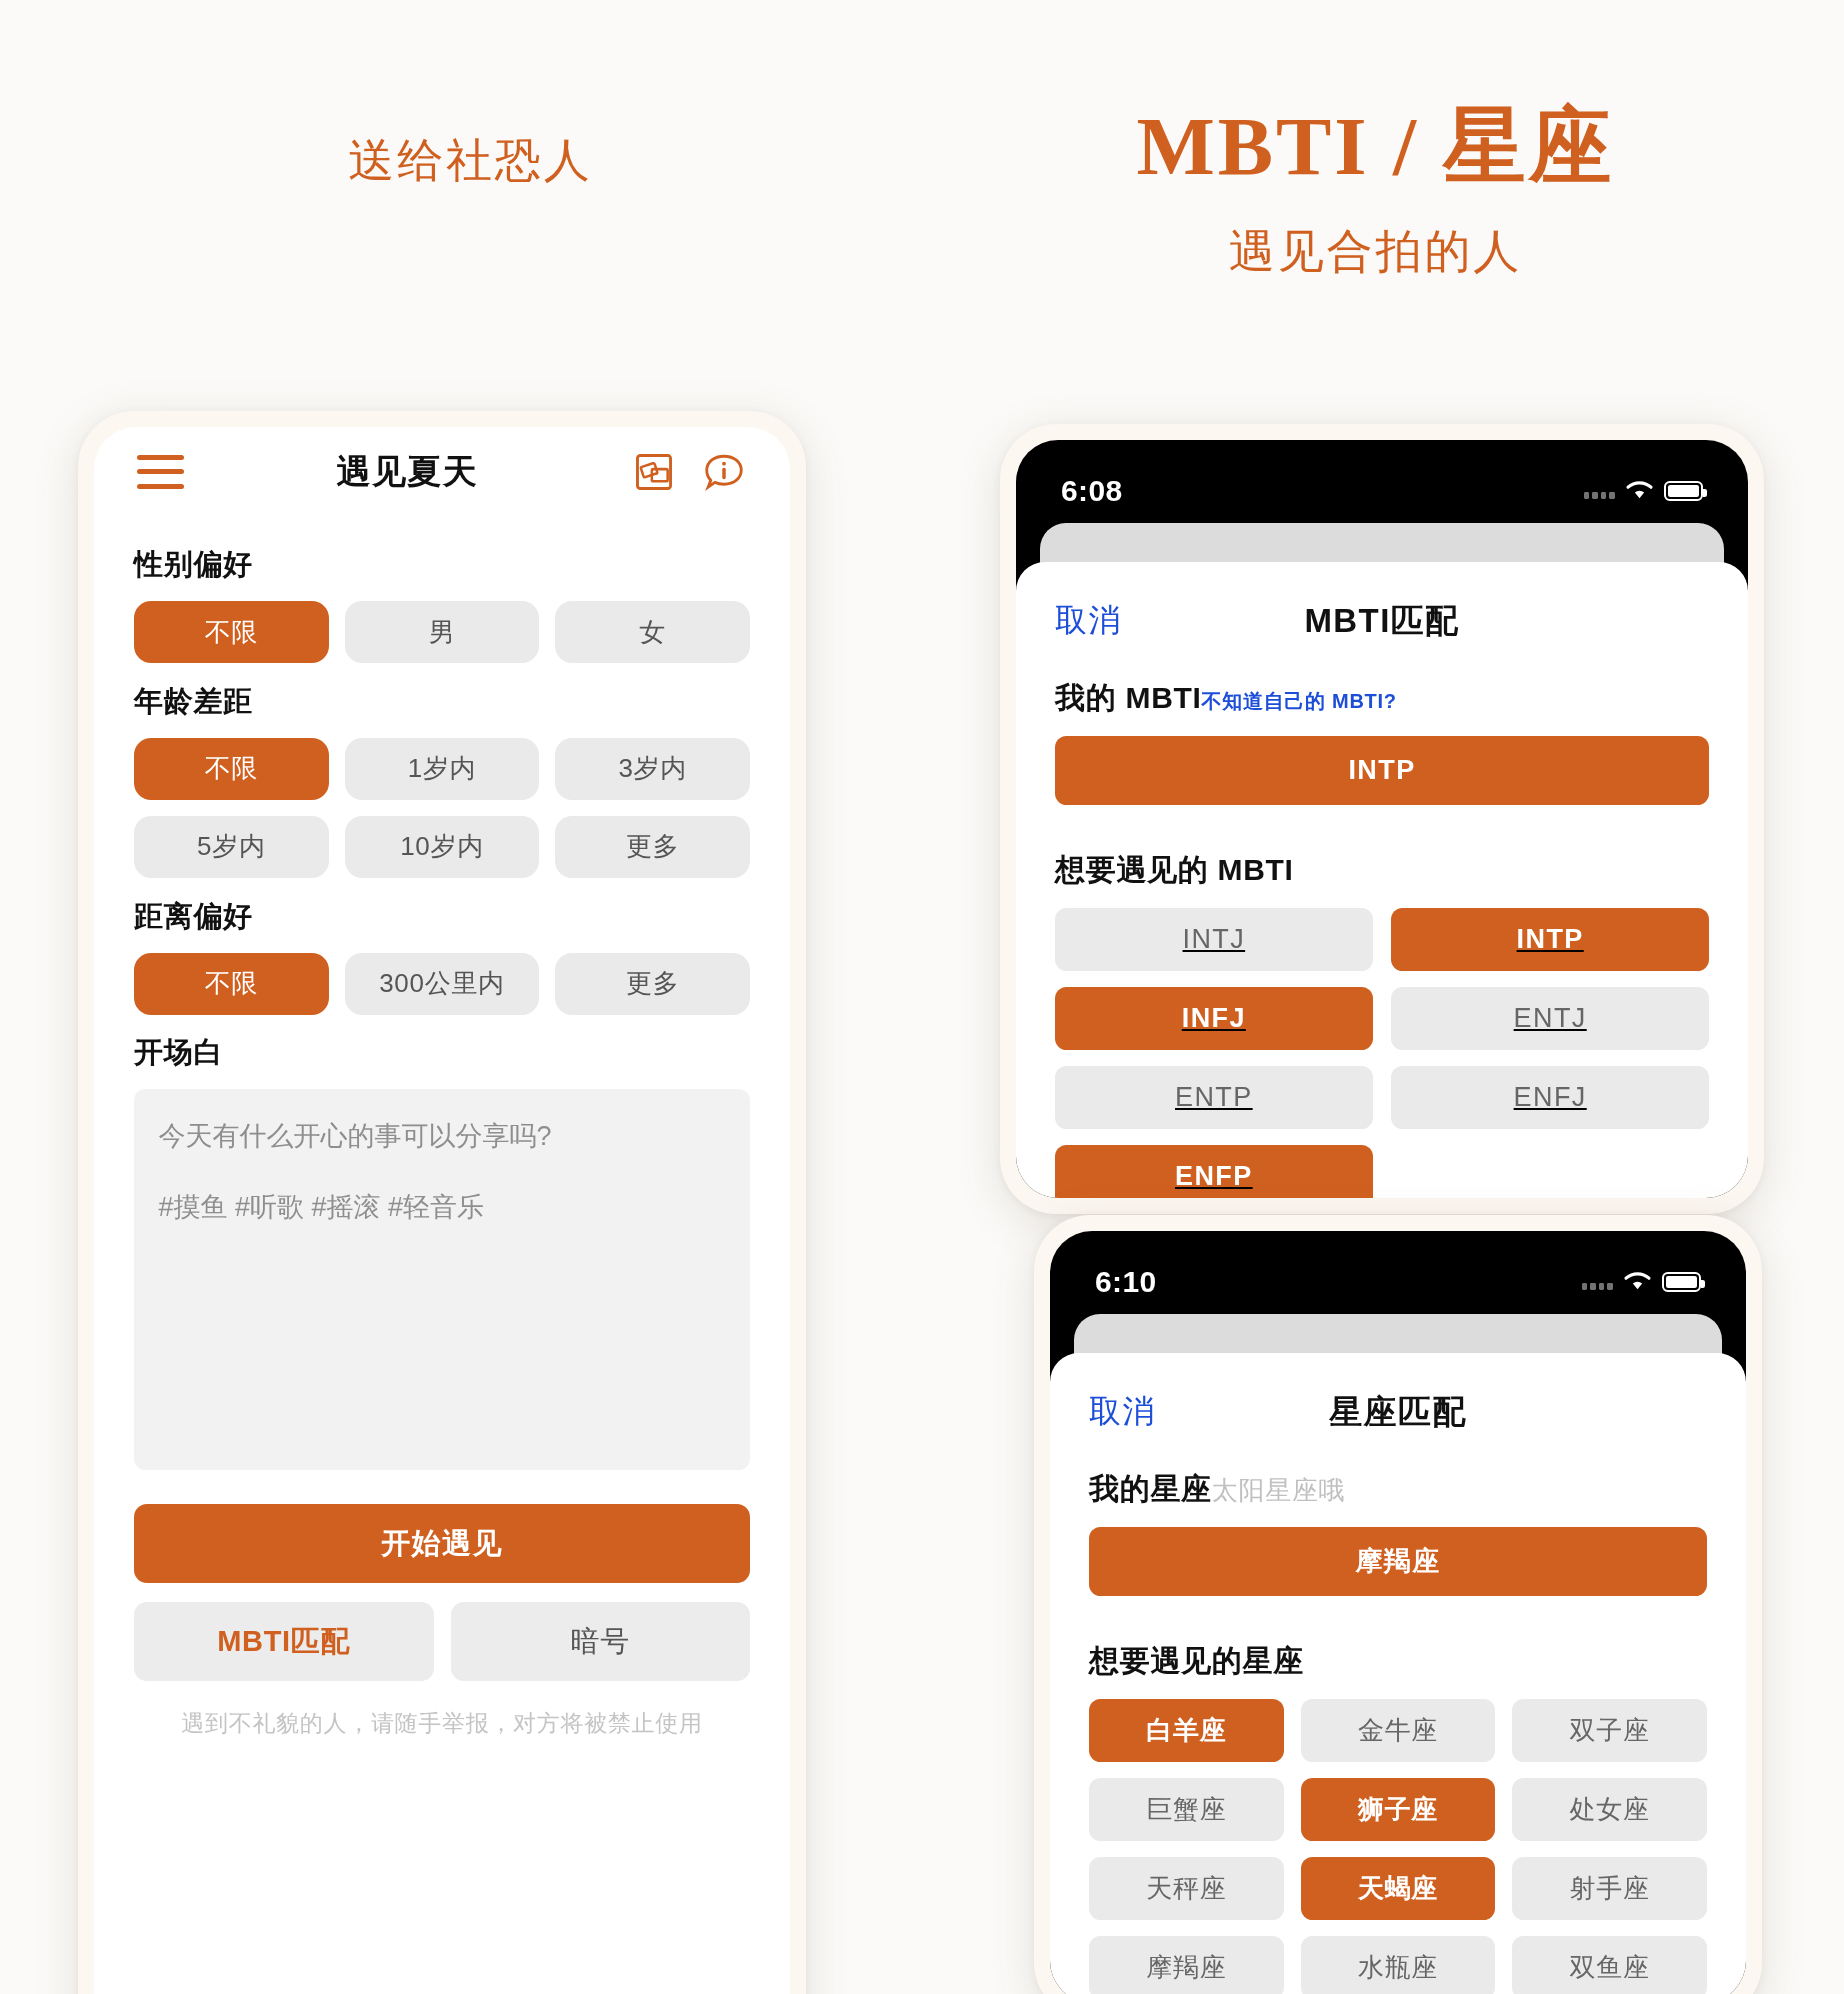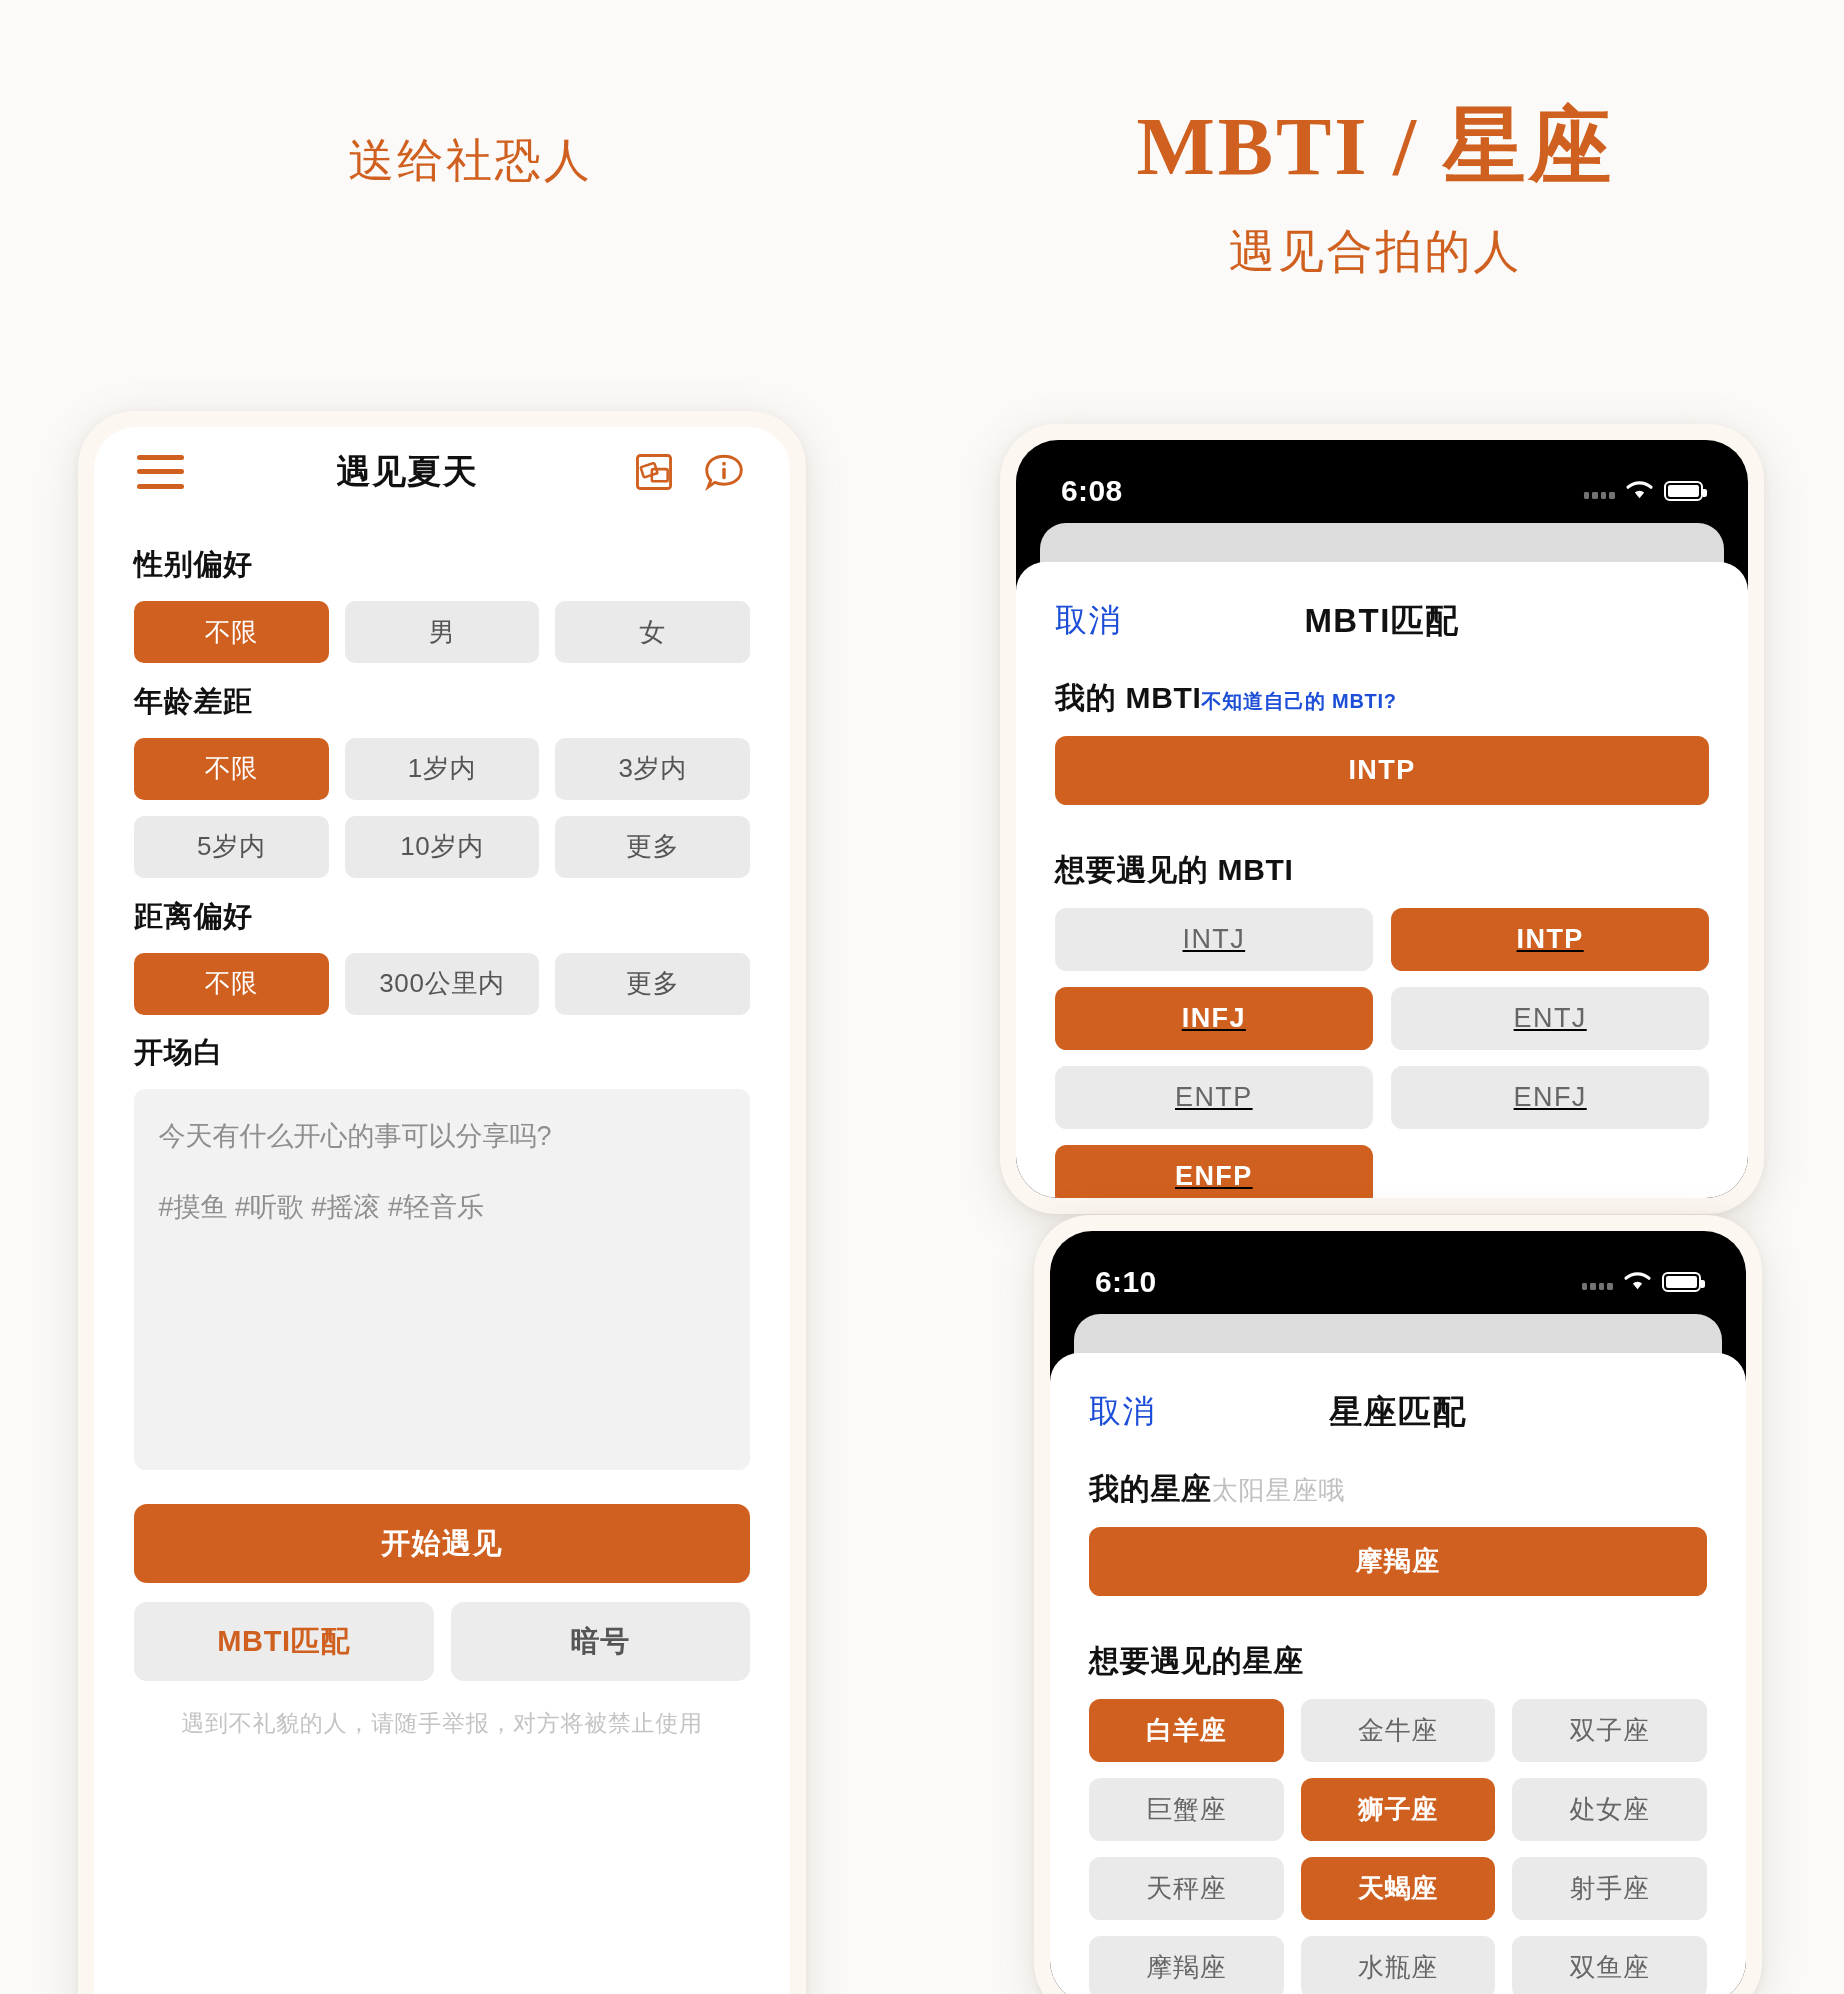--- a/index.html
+++ b/index.html
@@ -99,21 +99,21 @@
   .form { padding: 7.2px 40px 0 40px; }
   .field-label {
     font-size: 29px; font-weight: 700; color: #111;
     margin: 18.7px 0 16px 0; letter-spacing: 0.7px;
   }
   .chips { display: flex; flex-wrap: wrap; gap: 16px; }
   .chip {
     flex: 1 1 calc(33.333% - 11.5px);
     min-width: 0;
     height: 62px;
-    border-radius: 10px;
+    border-radius: 17px;
     background: #eaeaea;
     color: #555;
     font-size: 26px;
     display: flex; align-items: center; justify-content: center;
     letter-spacing: 0.7px;
   }
   .chip.on { background: #d0601f; color: #fff; }
 
   .textarea {
     margin-top: 5.7px;
@@ -133,21 +133,21 @@
     border-radius: 13px;
     background: #d0601f;
     color: #fff;
     font-size: 29px; font-weight: 700; letter-spacing: 1.4px;
     display: flex; align-items: center; justify-content: center;
   }
   .dual { display: flex; gap: 17px; margin-top: 18.7px; }
   .dual .sec {
     flex: 1; height: 79px; border-radius: 13px; background: #ececec;
     display: flex; align-items: center; justify-content: center;
-    font-size: 29px; letter-spacing: 0.7px; font-weight: bold;
+    font-size: 29px; letter-spacing: 0.7px;
   }
   .dual .sec.accent { color: #d0601f; font-weight: 700; }
   .dual .sec.plain  { color: #555; }
   .footnote {
     text-align: center; color: #c4c4c4; font-size: 23px;
     margin-top: 27px; letter-spacing: 0.7px;
   }
 
   
   .sheet-wrap { position: relative; height: calc(100% - 83px); background: #000; }

